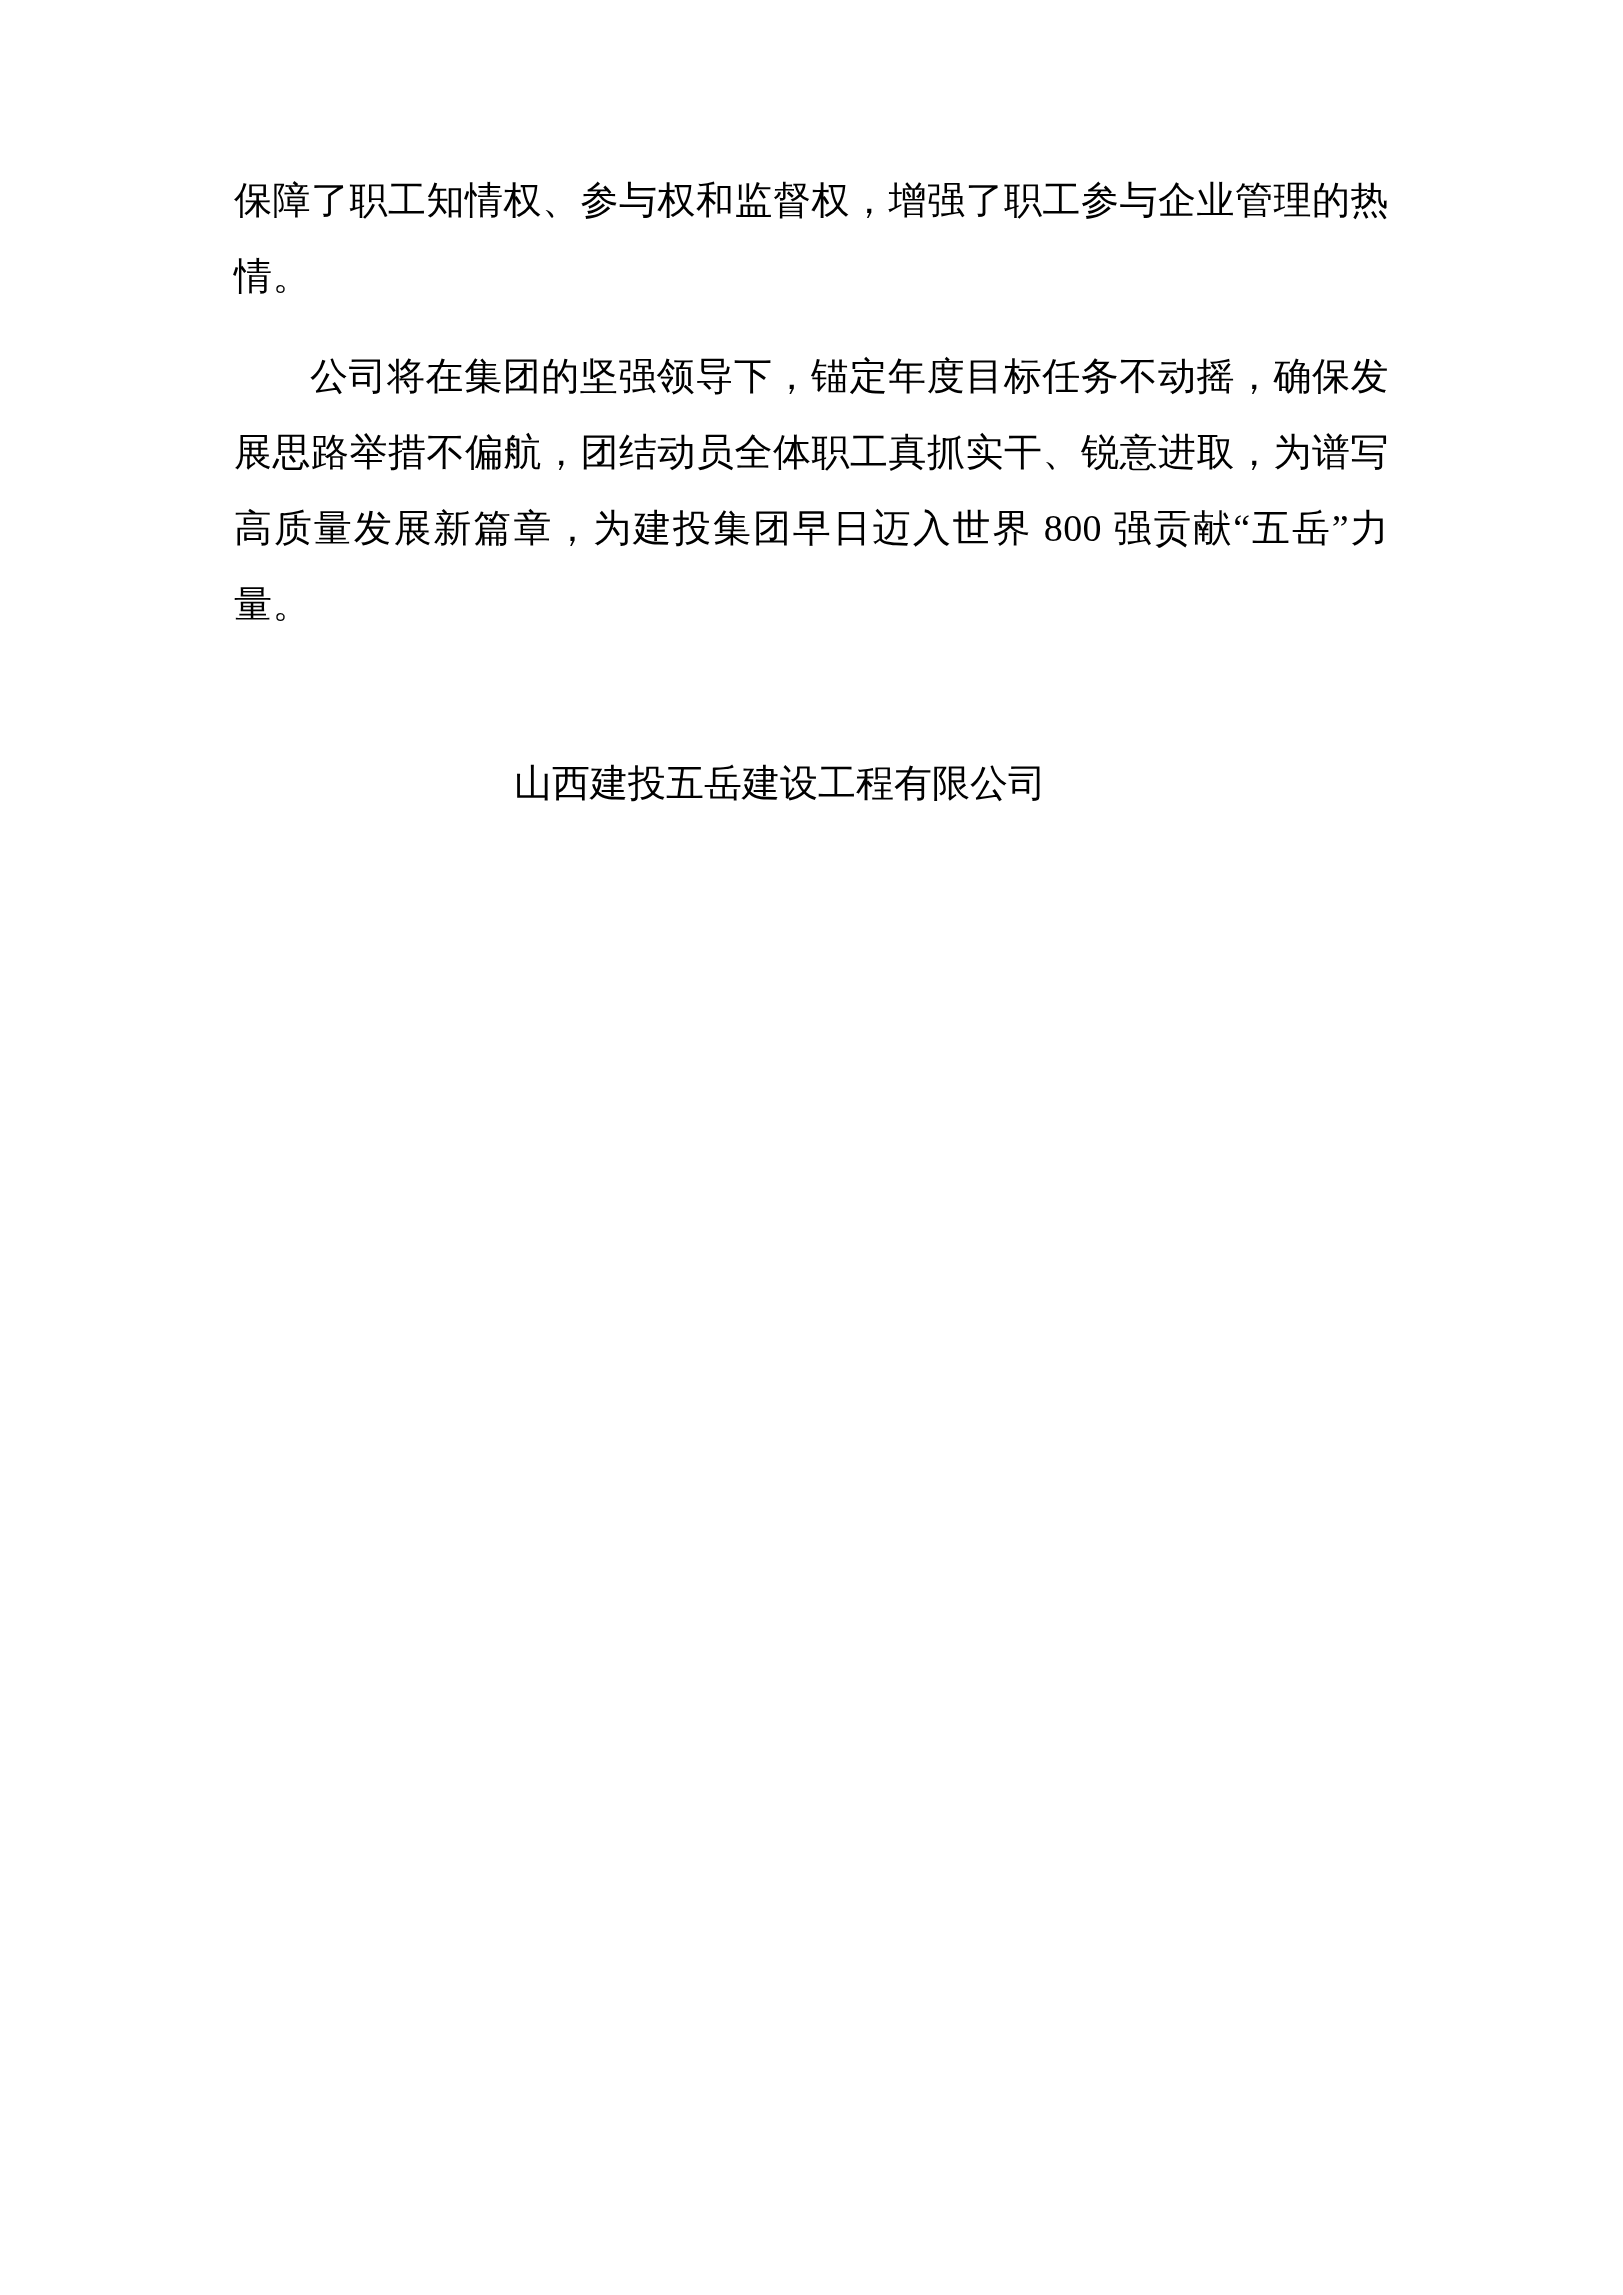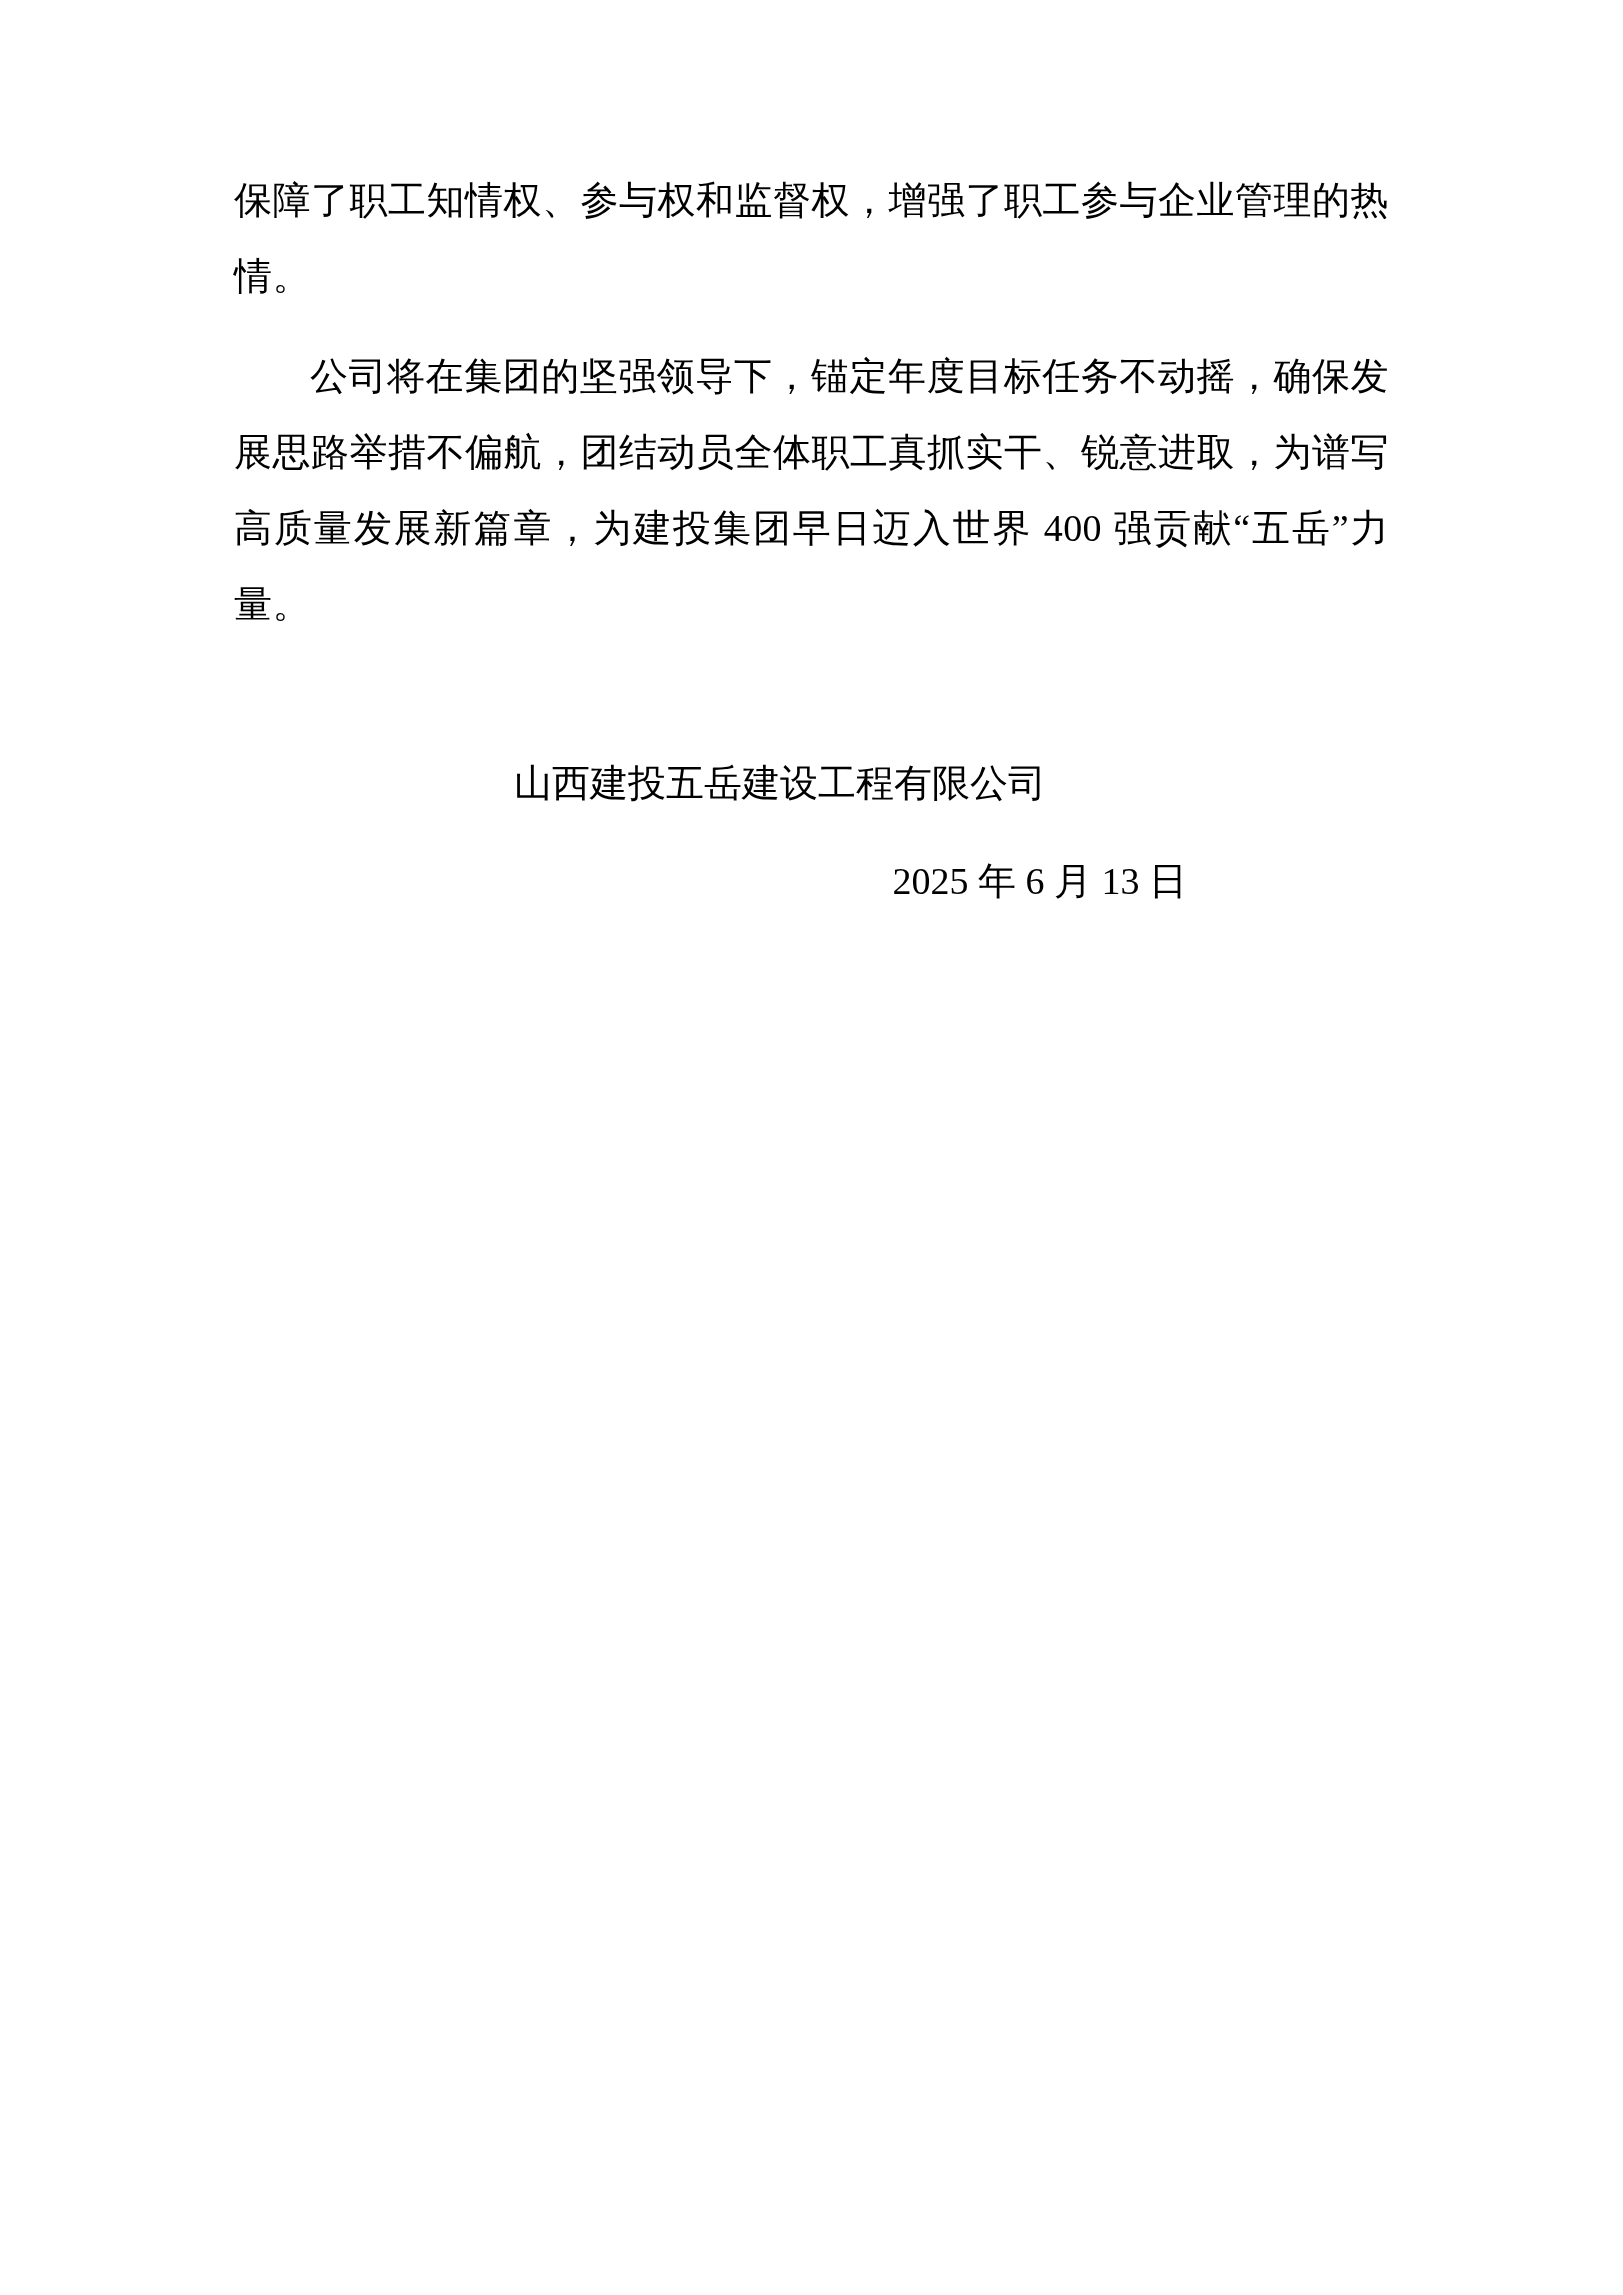--- a/index.html
+++ b/index.html
@@ -38,17 +38,16 @@
     margin: 22px 202px 0 0;
     text-align: right;
     white-space: nowrap;
   }
 </style>
 </head>
 <body>
 
 <div class="page">
   <p class="body-par">保障了职工知情权、参与权和监督权，增强了职工参与企业管理的热情。</p>
-  <p class="body-par indent">公司将在集团的坚强领导下，锚定年度目标任务不动摇，确保发展思路举措不偏航，团结动员全体职工真抓实干、锐意进取，为谱写高质量发展新篇章，为建投集团早日迈入世界 400 强贡献“五岳”力量。</p>
+  <p class="body-par indent">公司将在集团的坚强领导下，锚定年度目标任务不动摇，确保发展思路举措不偏航，团结动员全体职工真抓实干、锐意进取，为谱写高质量发展新篇章，为建投集团早日迈入世界 800 强贡献“五岳”力量。</p>
   <p class="signature-line">山西建投五岳建设工程有限公司</p>
-  <p class="date-line">2025 年 6 月 13 日</p>
 </div>
 
 
 </body></html>

